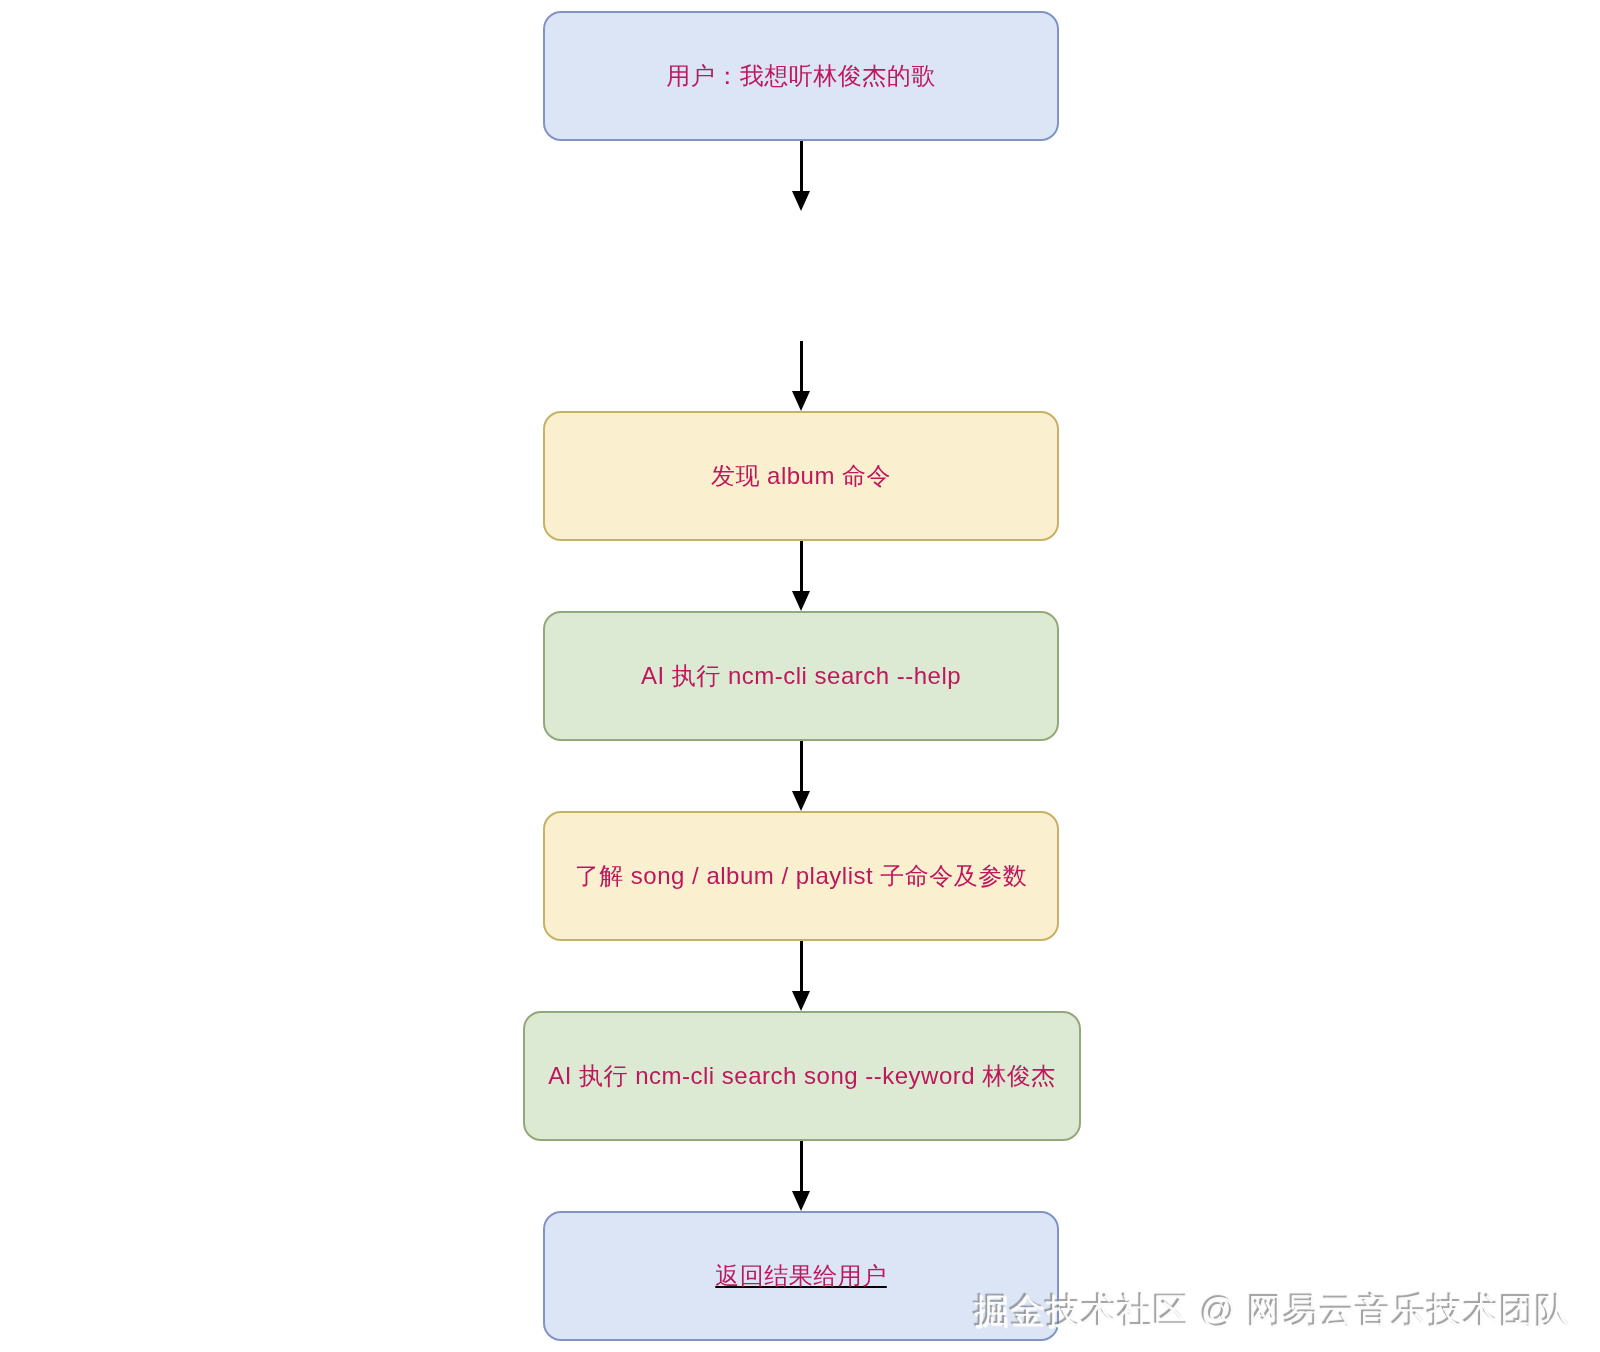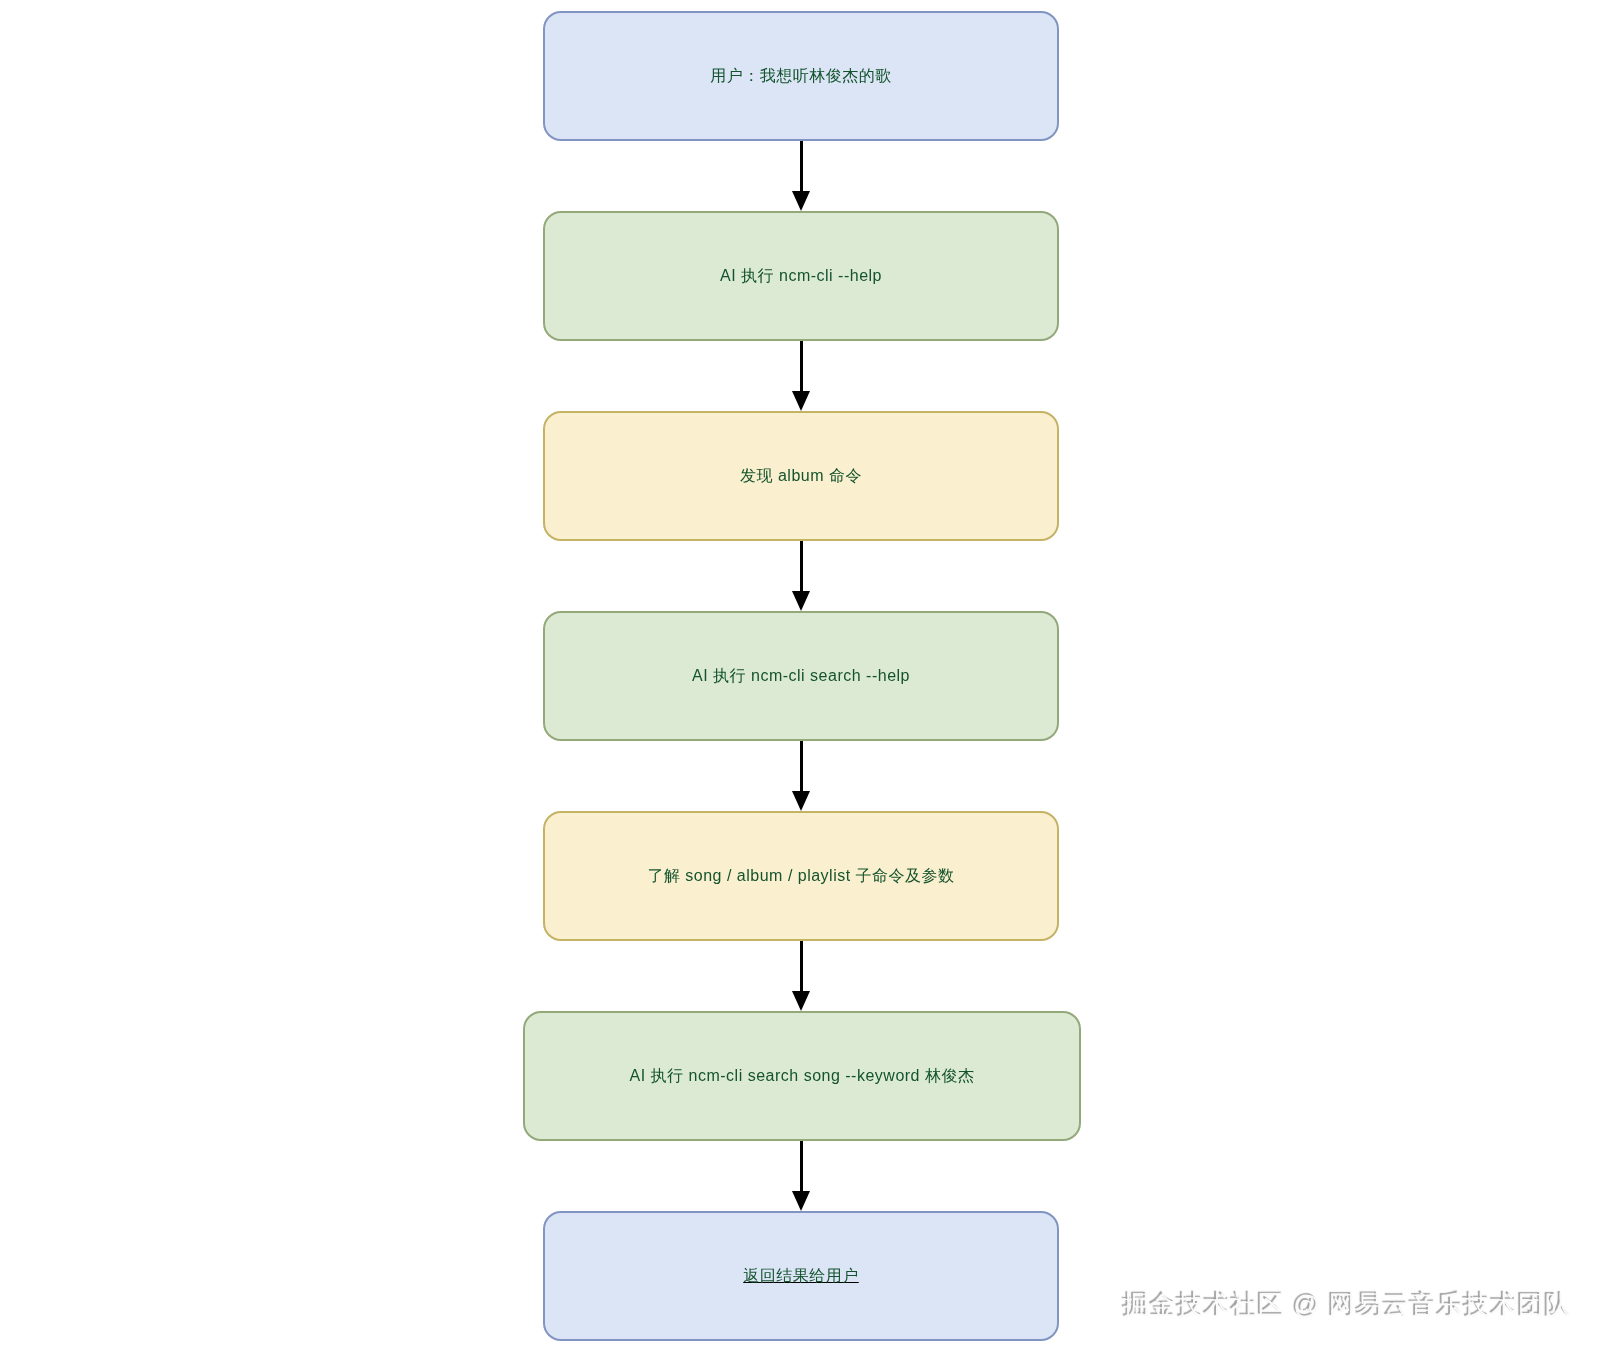--- a/index.html
+++ b/index.html
@@ -21,22 +21,22 @@
     width: 516px;
     height: 130px;
     border: 2px solid;
     border-radius: 18px;
     box-sizing: border-box;
     display: flex;
     align-items: center;
     justify-content: center;
   }
   .node .node-label {
-    font-size: 16px;
-    color: #14532d;
+    font-size: 24px;
+    color: #be185d;
     white-space: nowrap;
     letter-spacing: 0.5px;
   }
   .node--blue   { background: #dbe5f6; border-color: #8294c2; }
   .node--green  { background: #dcead4; border-color: #93a97a; }
   .node--yellow { background: #faf0cf; border-color: #c5b264; }
 
   .node--n1 { top: 11px; }
   .node--n2 { top: 211px; }
   .node--n3 { top: 411px; }
@@ -73,21 +73,21 @@
   .connector--a2 { top: 341px; }
   .connector--a3 { top: 541px; }
   .connector--a4 { top: 741px; }
   .connector--a5 { top: 941px; }
   .connector--a6 { top: 1141px; }
 
   .watermark {
     position: absolute;
     top: 1288px;
     right: 28px;
-    font-size: 26px;
+    font-size: 35px;
     letter-spacing: 1px;
     color: #fbfbfb;
     text-shadow: -2px -2px 1px rgba(125,125,125,0.75),
                   1px  1px 1px rgba(255,255,255,0.95);
     white-space: nowrap;
   }
 </style>
 </head>
 <body>
 
@@ -95,23 +95,20 @@
 
   <div class="node node--blue node--n1">
     <span class="node-label">用户：我想听林俊杰的歌</span>
   </div>
 
   <div class="connector connector--a1">
     <div class="line"></div>
     <div class="head"></div>
   </div>
 
-  <div class="node node--green node--n2">
-    <span class="node-label">AI 执行 ncm-cli --help</span>
-  </div>
 
   <div class="connector connector--a2">
     <div class="line"></div>
     <div class="head"></div>
   </div>
 
   <div class="node node--yellow node--n3">
     <span class="node-label">发现 album 命令</span>
   </div>
 

